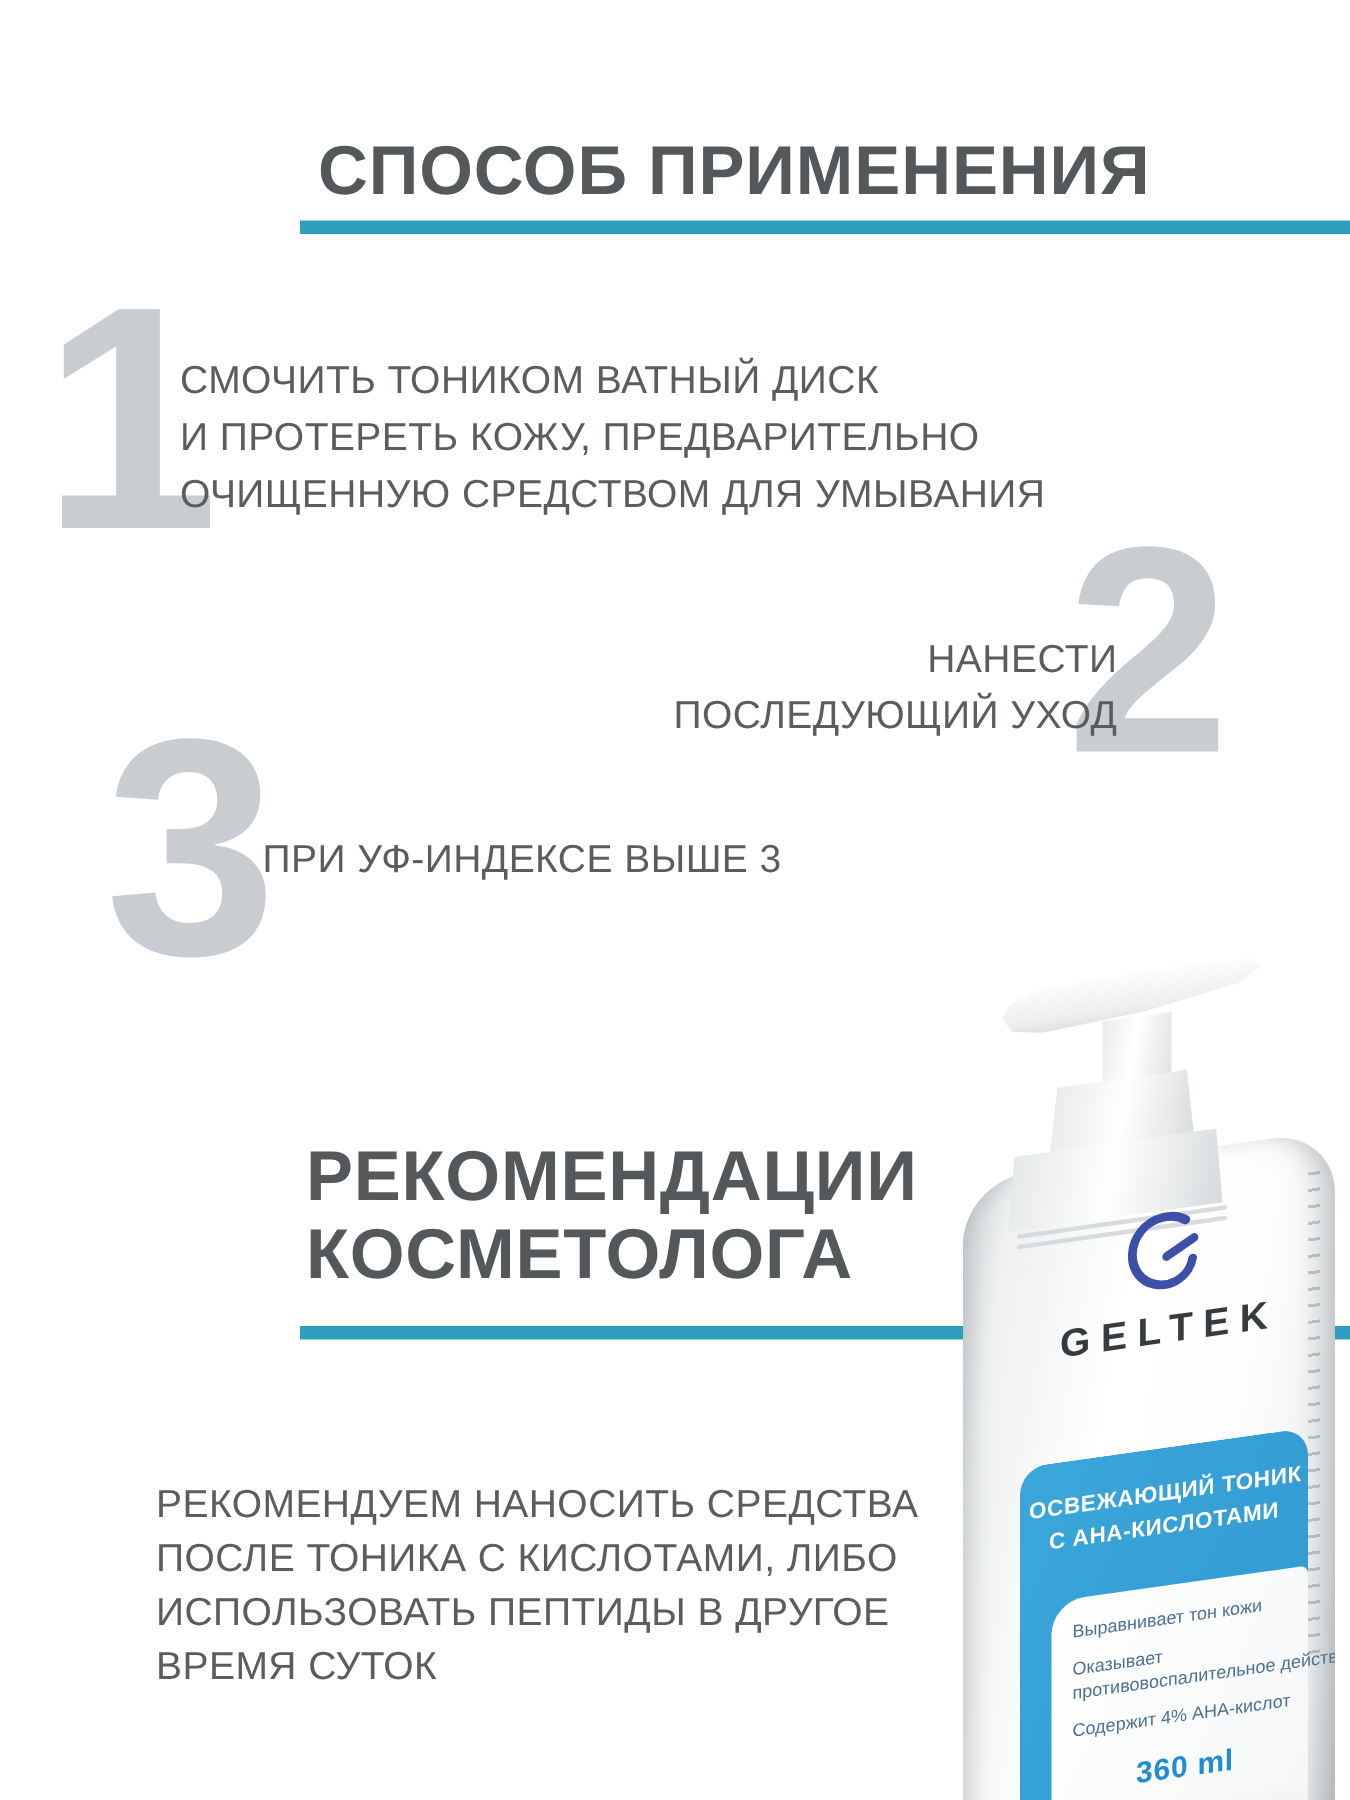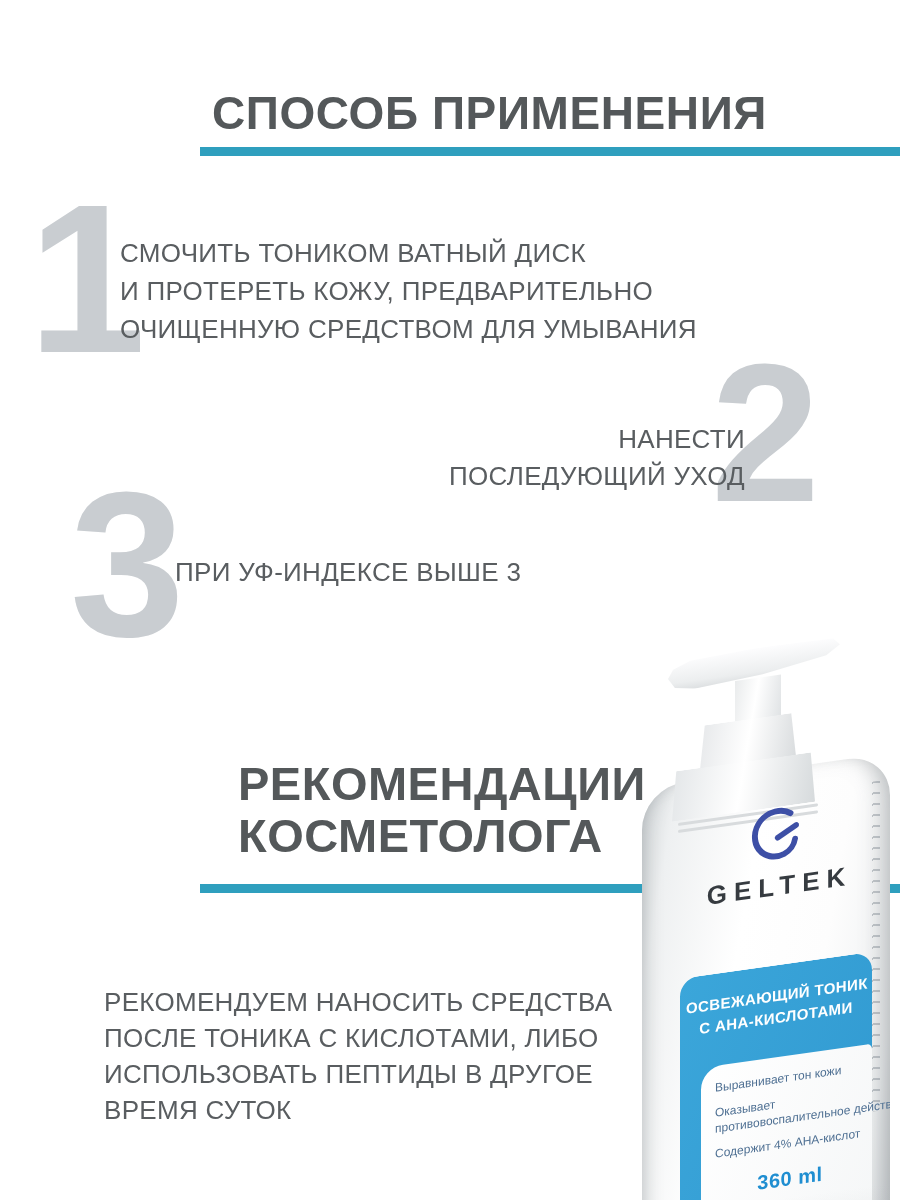--- a/index.html
+++ b/index.html
@@ -11,21 +11,21 @@
   
   .usage-title{
     position:absolute;left:212px;top:86px;
     font-size:46px;font-weight:700;letter-spacing:.6px;color:#54585a;white-space:nowrap;
   }
   .rule{position:absolute;height:9px;background:#2f9fbe;z-index:1;}
   .rule-top{left:200px;top:147px;width:700px;}
   .rule-rec{left:200px;top:884px;width:700px;}
   .rec-title{
     position:absolute;left:204px;top:758px;
-    font-size:47px;font-weight:700;line-height:52px;letter-spacing:.5px;color:#54585a;z-index:1;margin-left:34px;
+    font-size:47px;font-weight:700;line-height:52px;letter-spacing:.5px;color:#54585a;z-index:1;
   }
   
   .bignum{position:absolute;font-weight:700;color:#c9cdd1;line-height:1;z-index:0;}
   .num1{left:28px;top:173px;font-size:212px;}
   .num2{right:80px;top:336px;font-size:196px;}
   .num3{left:70px;top:462px;font-size:206px;}
   
   .step-text{position:absolute;font-size:26px;line-height:38px;color:#595d60;letter-spacing:.3px;z-index:1;white-space:nowrap;}
   .step1{left:120px;top:234px;}
   .step2{right:155px;top:421px;text-align:right;line-height:37px;}

